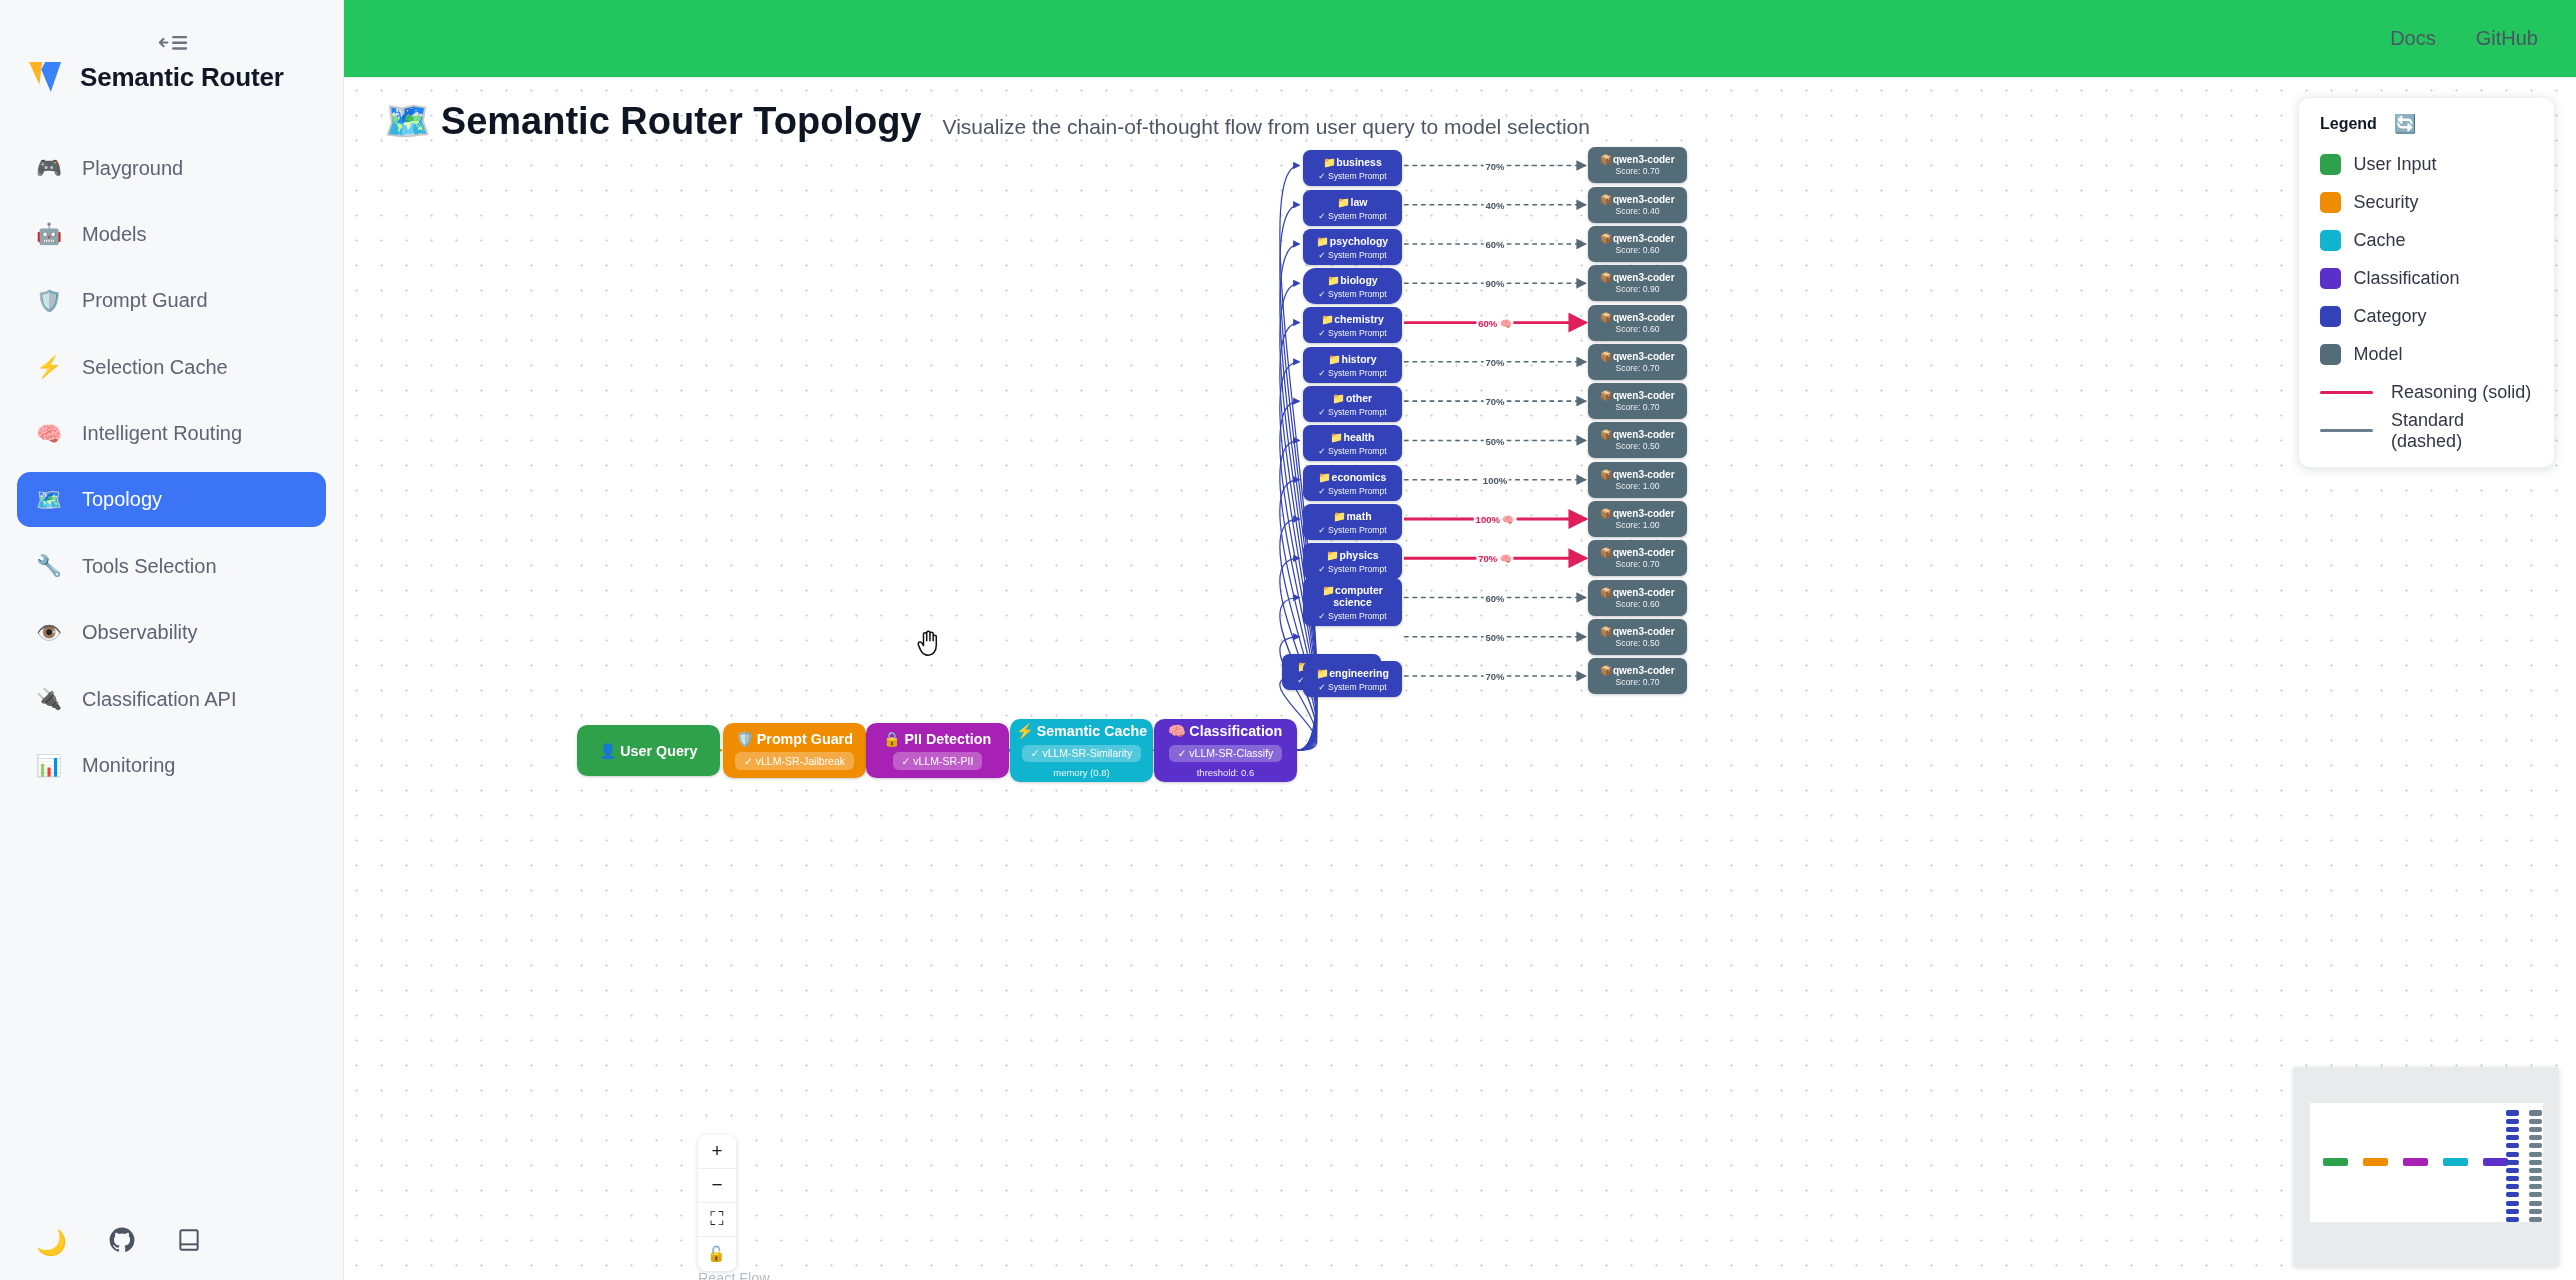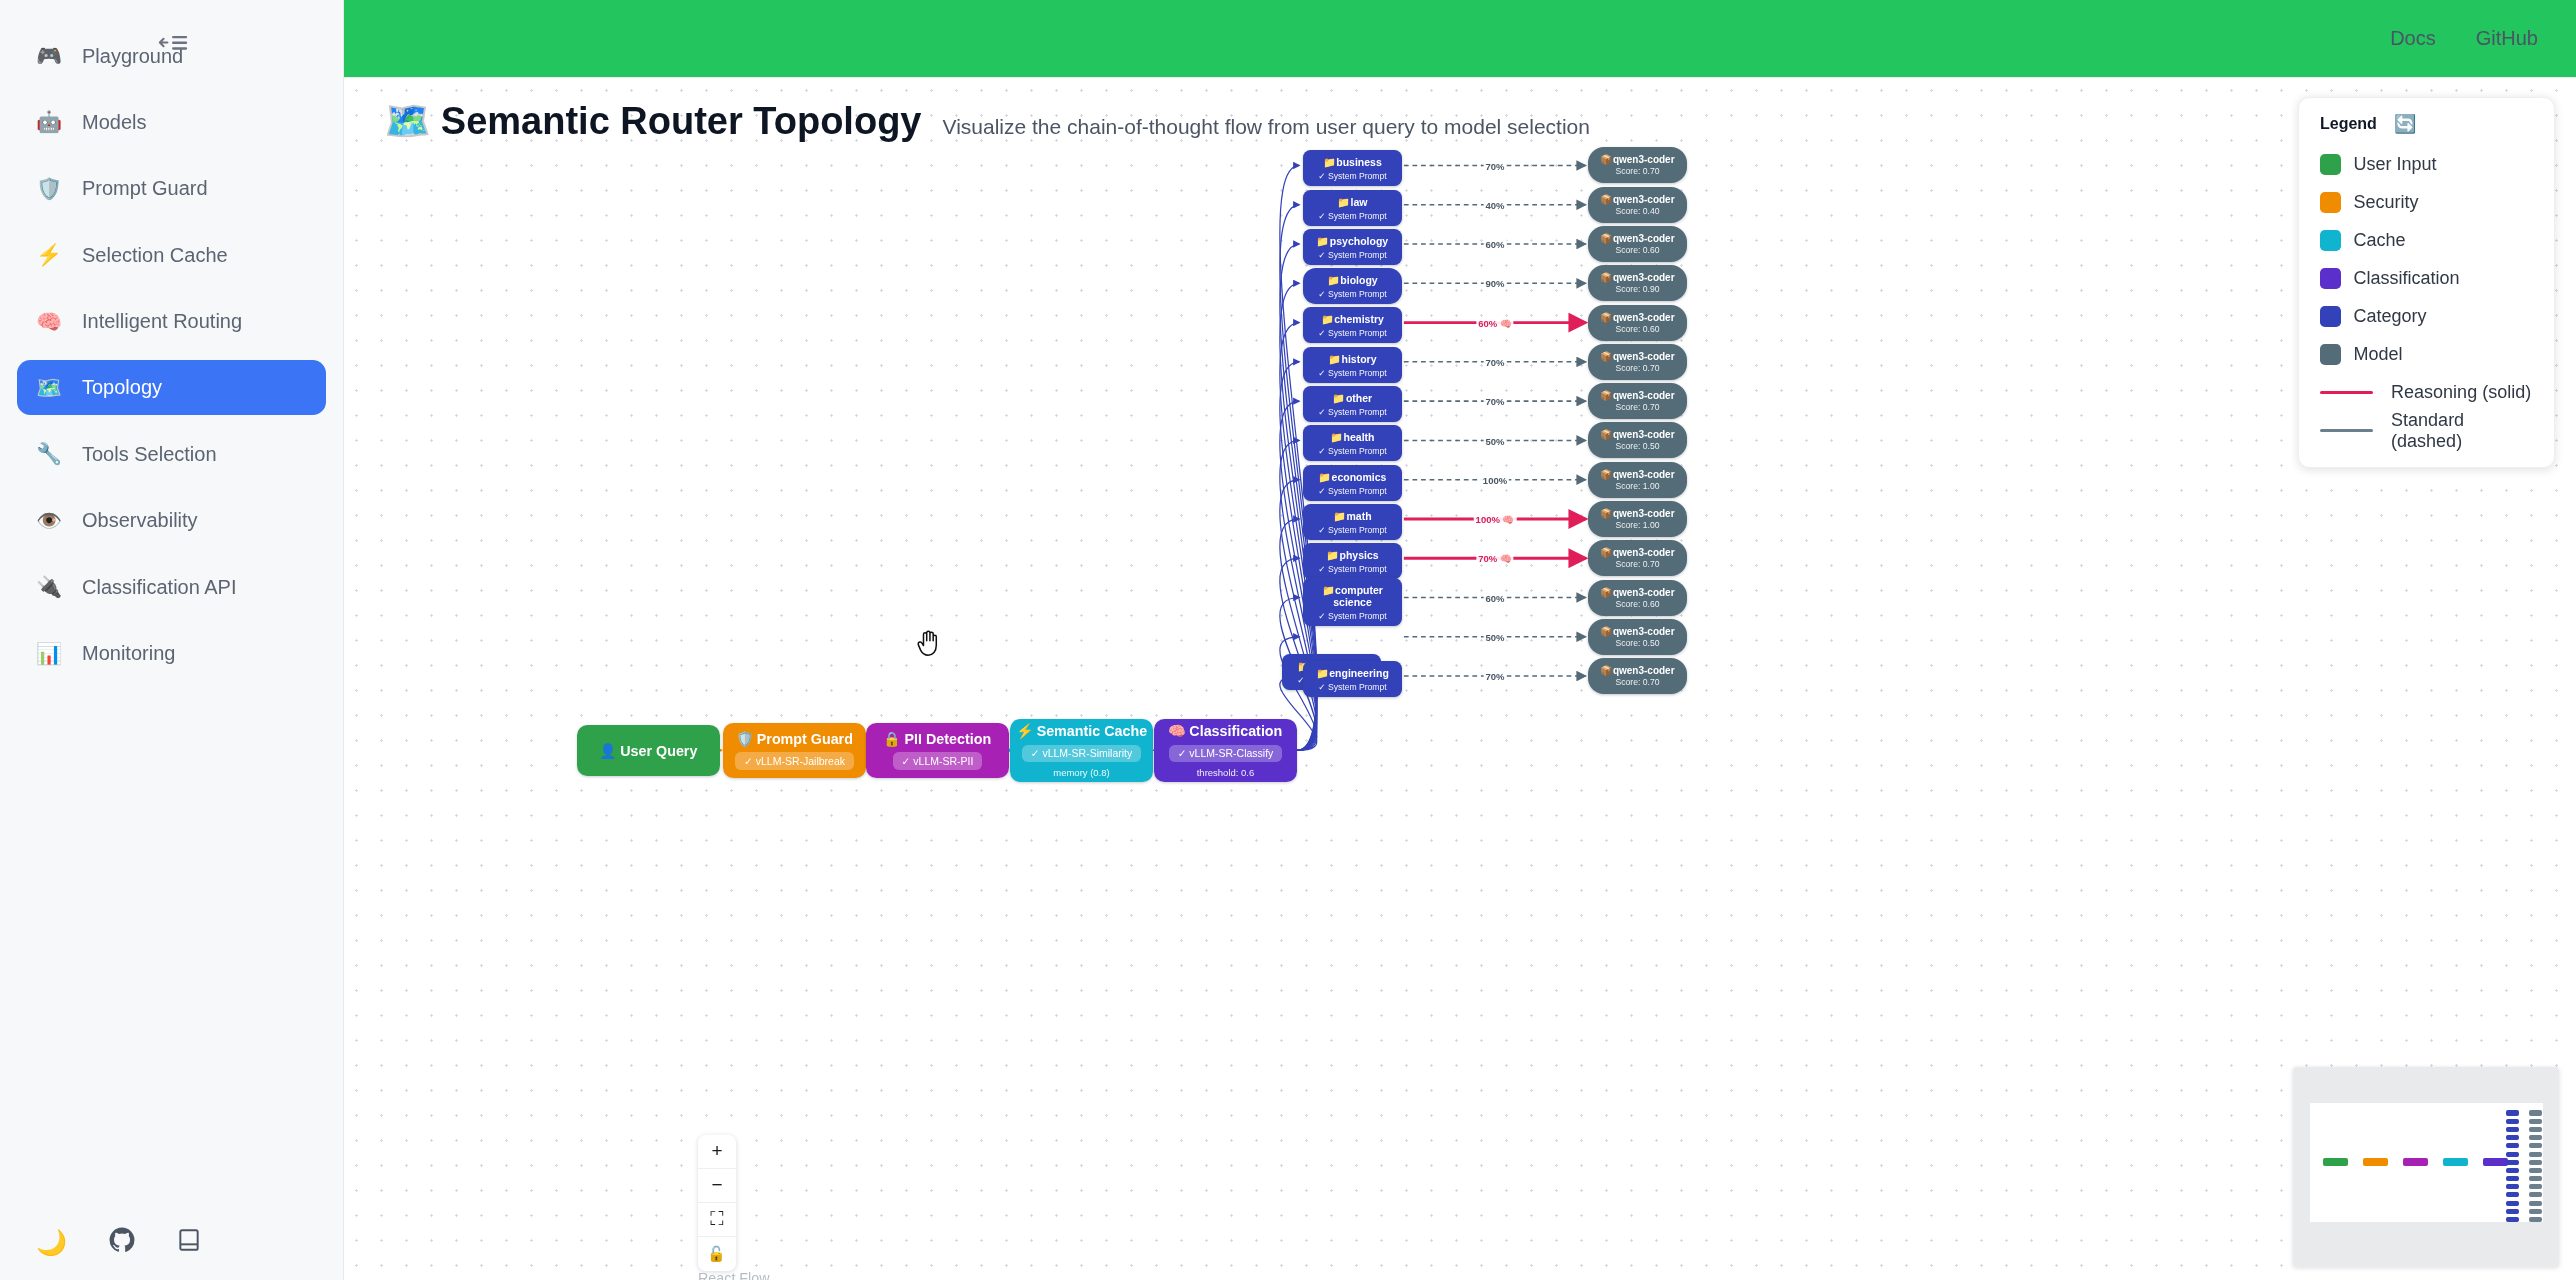--- a/index.html
+++ b/index.html
@@ -97,21 +97,21 @@
 
   .cat-node {
     position: absolute; width: 99px; background: #3342b8; border-radius: 7.6px;
     color: #fff; display: flex; flex-direction: column; align-items: center; justify-content: center;
     box-shadow: 0 1px 2.9px rgba(15,23,42,.25); cursor: grab; padding: 5.7px 1.9px;
   }
   .cat-name { font-size: 10.5px; font-weight: bold; text-align: center; line-height: 1.15; display:block; }
   .cat-sub { font-size: 8.6px; margin-top: 2.9px; opacity: .95; }
 
   .model-node {
-    position: absolute; width: 99px; height: 36px; background: #536c78; border-radius: 16px;
+    position: absolute; width: 99px; height: 36px; background: #536c78; border-radius: 7px;
     color: #fff; display: flex; flex-direction: column; align-items: center; justify-content: center;
     box-shadow: 0 1px 2.9px rgba(15,23,42,.25); cursor: grab;
   }
   .model-name { font-size: 10px; font-weight: bold; white-space: nowrap; }
   .model-score { font-size: 8.6px; margin-top: 1.9px; opacity: .9; }
 
   .edge-label {
     position: absolute; font-size: 9.5px; font-weight: bold; color: #4a5663;
     background: rgba(255,255,255,.92); padding: 0 1.9px; white-space: nowrap;
     transform: translate(-50%,-50%);
@@ -171,20 +171,29 @@
 
     <div class="sidebar-toggle">
       <svg width="32" height="21" viewBox="0 0 34 22">
         <path d="M11 11 H3 M3 11 l4 -4 M3 11 l4 4" stroke="#6b7280" stroke-width="2.2" fill="none" stroke-linecap="round"></path>
         <rect x="16" y="4" width="16" height="2.6" rx="1.2" fill="#6b7280"></rect>
         <rect x="16" y="10" width="16" height="2.6" rx="1.2" fill="#6b7280"></rect>
         <rect x="16" y="16" width="16" height="2.6" rx="1.2" fill="#6b7280"></rect>
       </svg>
     </div>
 
+    <div class="brand">
+      <span class="brand-logo">
+        <svg width="38" height="34" viewBox="0 0 40 36">
+          <polygon points="2,2 16,2 13,26 2,2" fill="#ffb224"></polygon>
+          <polygon points="19,2 36,2 25,34 15,10" fill="#3b82f6"></polygon>
+        </svg>
+      </span>
+      <span class="brand-title">Semantic Router</span>
+    </div>
 
     <nav class="nav">
       <div class="nav-item">
           <span class="nav-icon">🎮</span>
           <span>Playground</span>
         </div>
       <div class="nav-item">
           <span class="nav-icon">🤖</span>
           <span>Models</span>
         </div>

